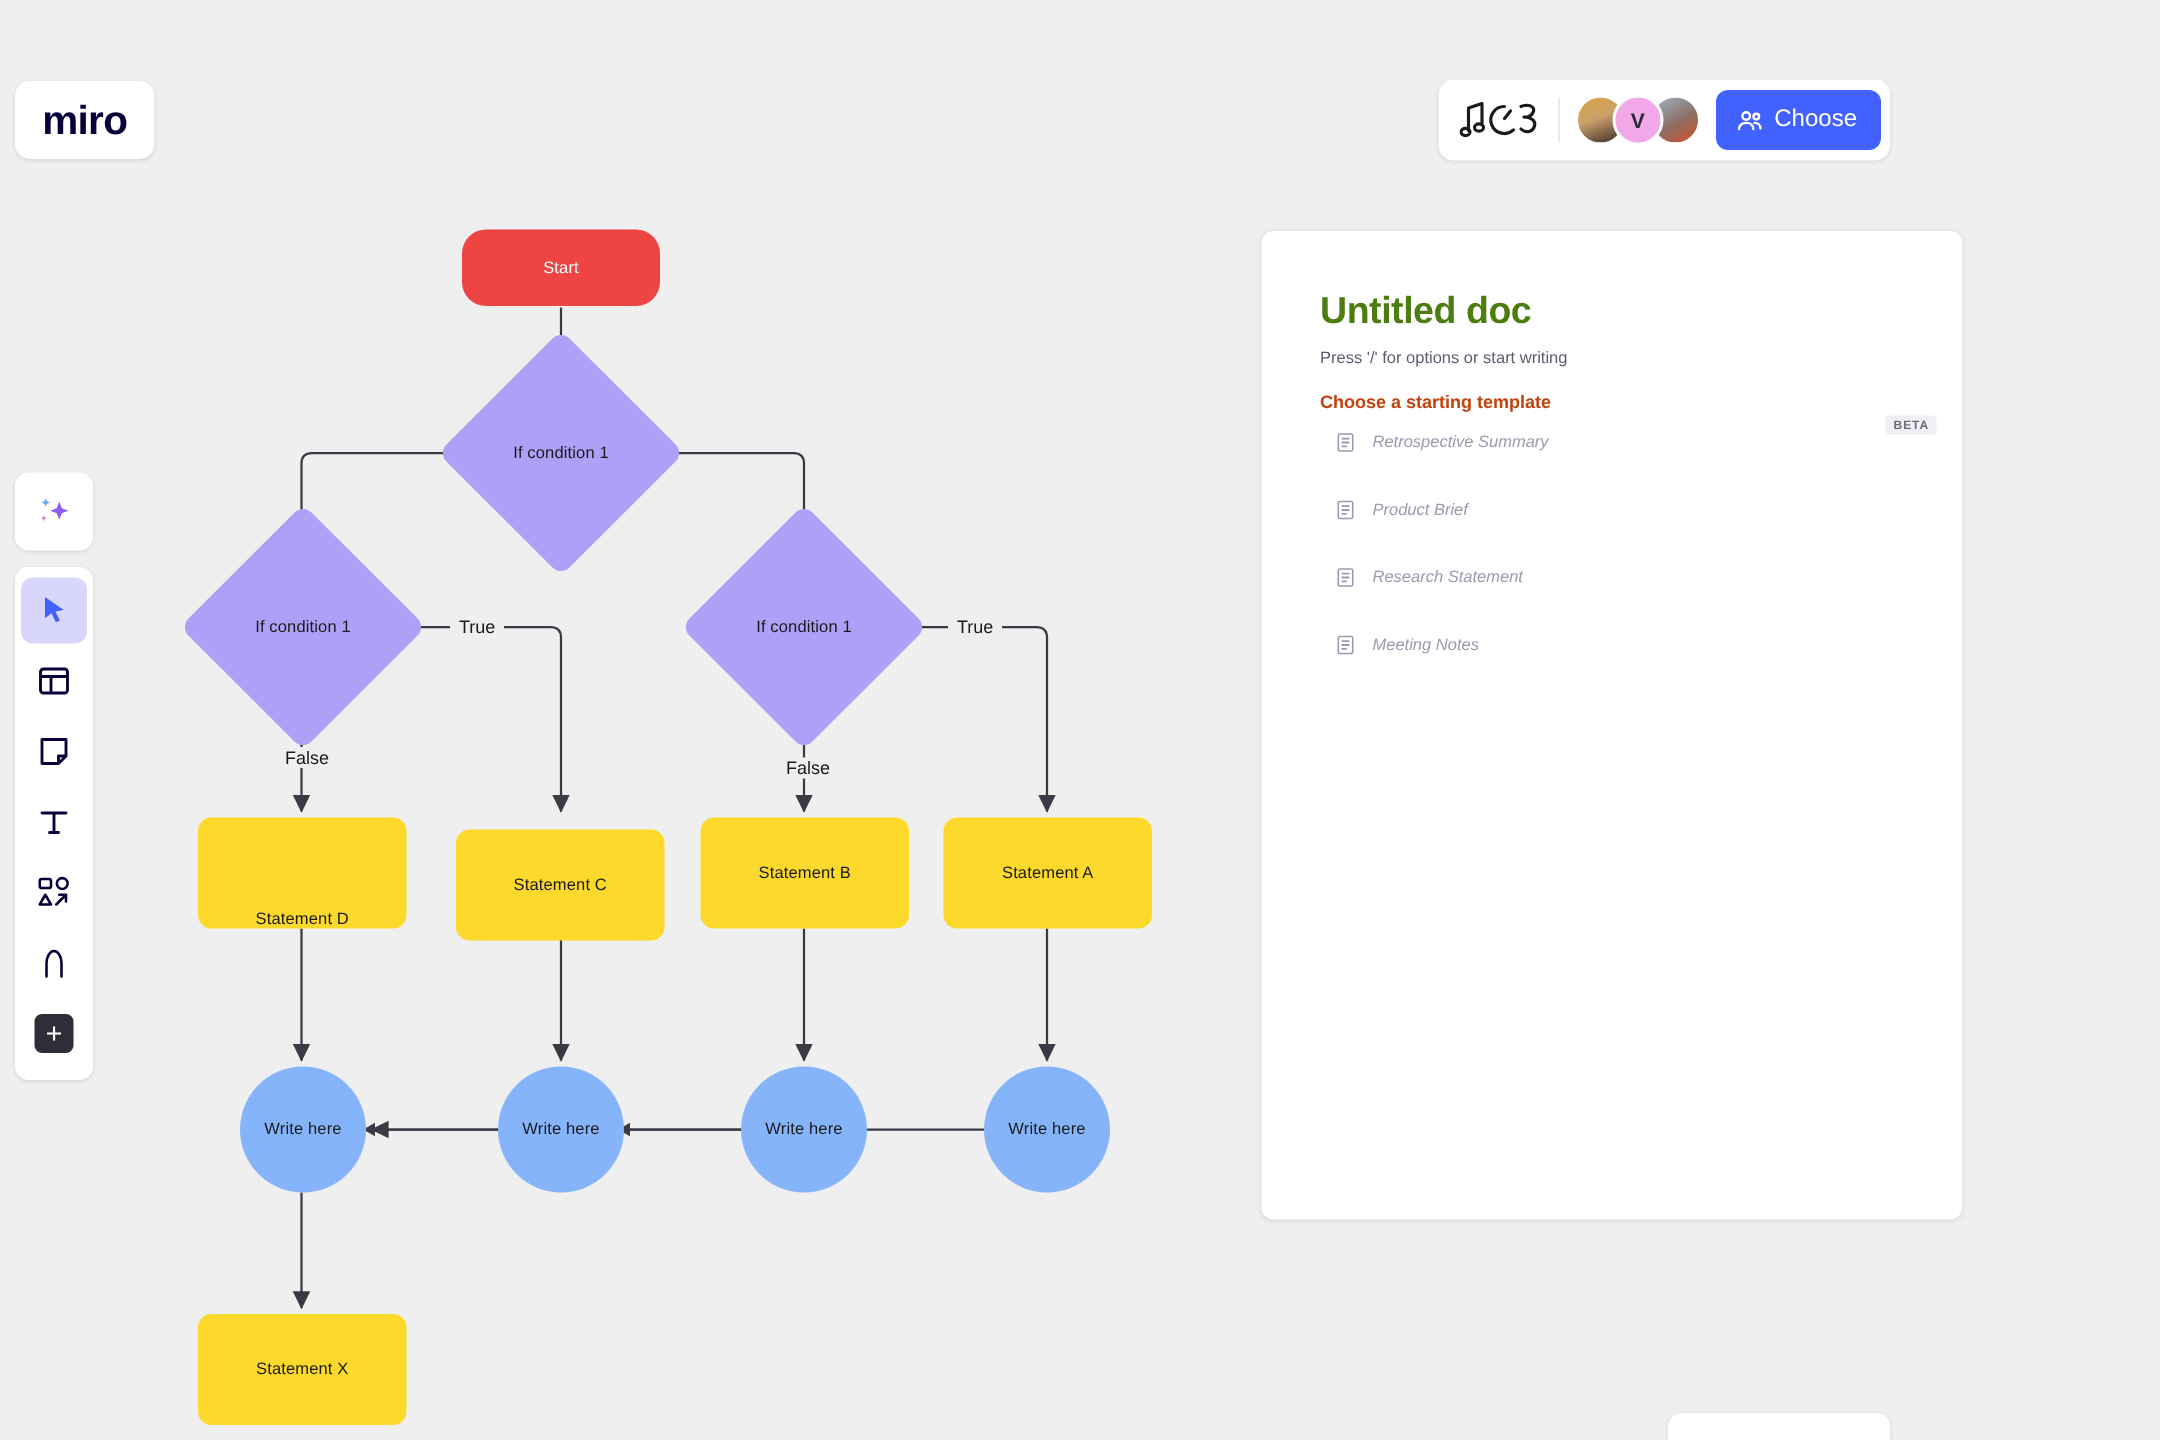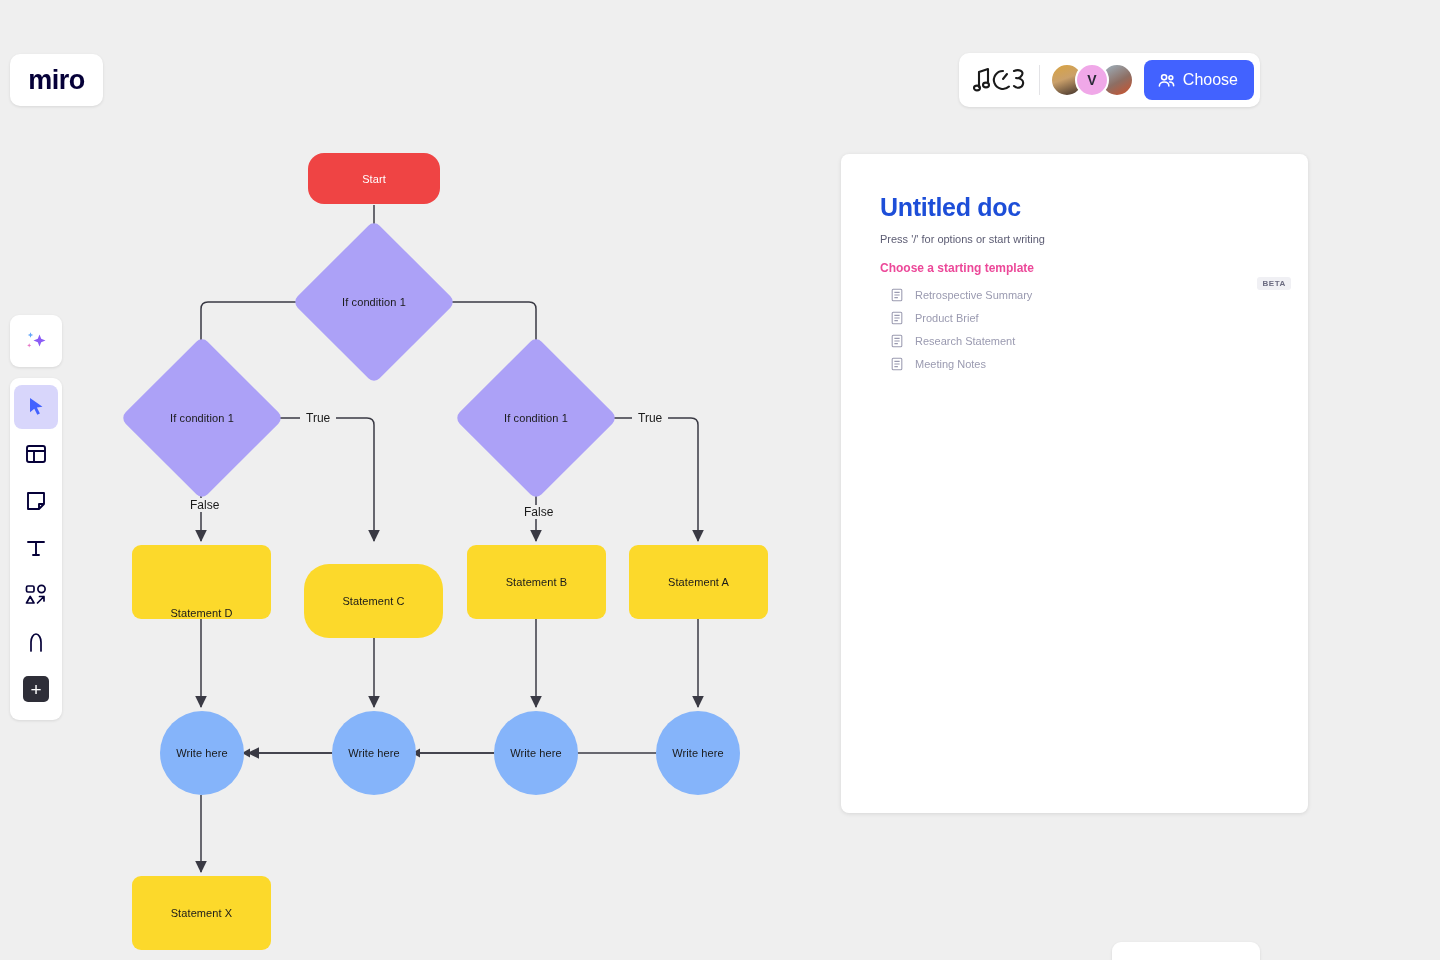--- a/index.html
+++ b/index.html
@@ -96,21 +96,21 @@
     position: absolute; inset: 0; background: #aca1f7;
     transform: rotate(45deg); border-radius: 8px;
   }
   .diamond span { position: relative; z-index: 2; }
   .d-top  { left: 316px; top: 200px; }
   .d-left { left: 144px; top: 316px; }
   .d-right{ left: 478px; top: 316px; }
 
   .rect { width: 139px; height: 74px; background: #fcd92b; border-radius: 9px; }
   .r-d { left: 132px; top: 501px; align-items: flex-end; }
-  .r-c { left: 304px; top: 520px; border-radius: 25px; }
+  .r-c { left: 304px; top: 509px; }
   .r-b { left: 467px; top: 501px; }
   .r-a { left: 629px; top: 501px; }
   .r-x { left: 132px; top: 832px; }
 
   .circle { width: 84px; height: 84px; background: #85b4fa; border-radius: 50%; }
   .c1 { left: 160px; top: 667px; }
   .c2 { left: 332px; top: 667px; }
   .c3 { left: 494px; top: 667px; }
   .c4 { left: 656px; top: 667px; }
 
@@ -126,24 +126,24 @@
     background: #fff; border-radius: 8px;
     box-shadow: 0 1px 4px rgba(0,0,0,.10);
     padding: 39px 39px 0;
   }
   .beta-badge {
     position: absolute; right: 17px; top: 123px;
     background: #f0f0f4; color: #6b6b80;
     font-size: 8px; font-weight: 700; letter-spacing: .6px;
     padding: 2px 5px; border-radius: 3px;
   }
-  .doc-title { font-size: 25px; font-weight: 700; color: #1d4ed8; letter-spacing: -.3px; }
+  .doc-title { font-size: 25px; font-weight: 700; color: #4d7c0f; letter-spacing: -.3px; }
   .doc-hint { margin-top: 11px; font-size: 11px; color: #5c5c73; }
-  .doc-sub { margin-top: 16px; font-size: 12px; font-weight: 700; color: #ec4899; }
-  .tpl-list { margin-top: 13px; display: flex; flex-direction: column; gap: 9px; }
+  .doc-sub { margin-top: 16px; font-size: 12px; font-weight: 700; color: #c2410c; }
+  .tpl-list { margin-top: 13px; display: flex; flex-direction: column; gap: 31px; font-style: italic; }
   .tpl-item { display: flex; align-items: center; gap: 11px; cursor: pointer; padding-left: 10px; }
   .tpl-item svg { width: 14px; height: 14px; color: #9a9ab0; flex: none; }
   .tpl-item span { font-size: 11px; color: #9a9ab0; }
 
   
   .zoom-ctl {
     position: absolute; right: 12px; bottom: 12px;
     height: 50px; background: #fff; border-radius: 9px;
     display: flex; align-items: center; gap: 4px; padding: 0 14px;
     box-shadow: 0 1px 3px rgba(0,0,0,.10);

